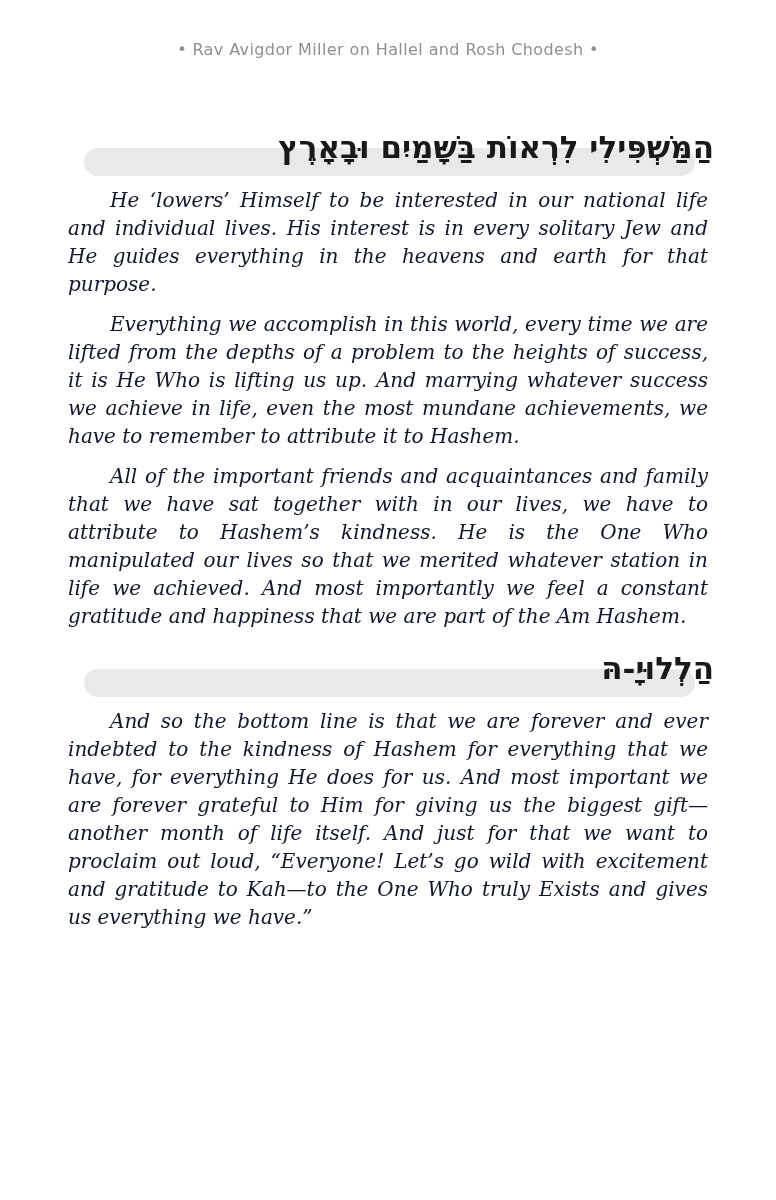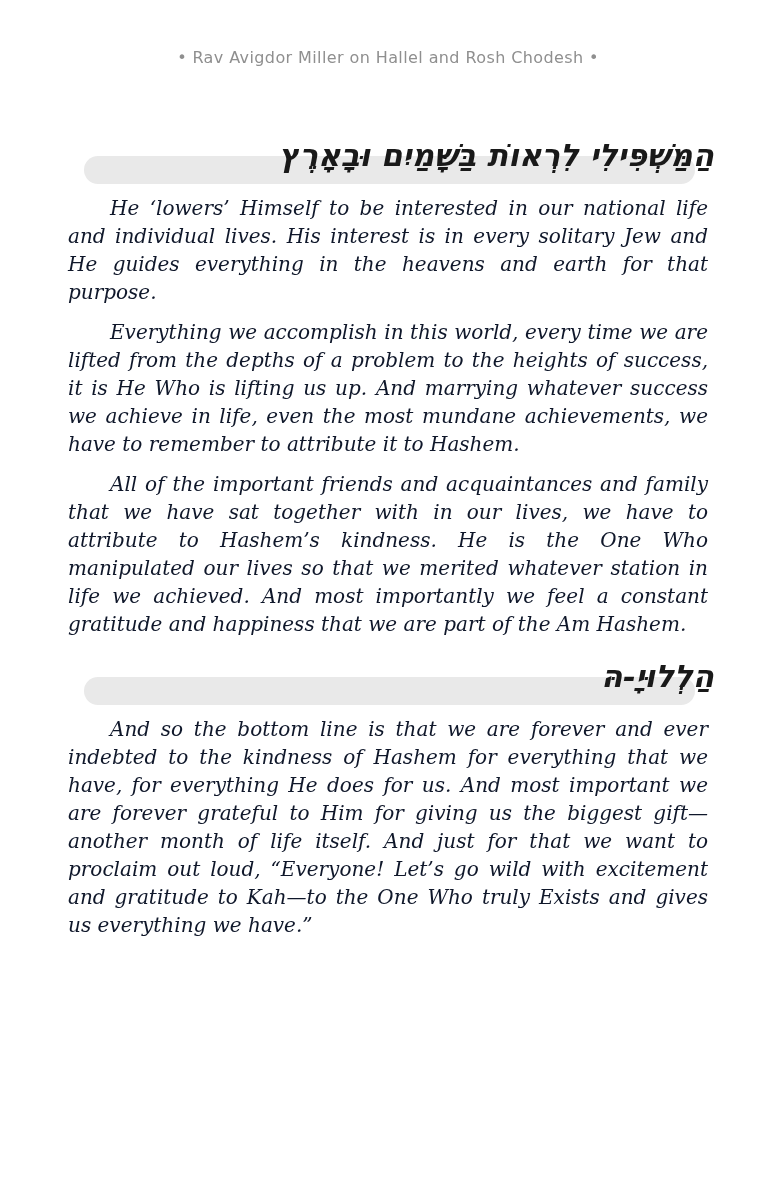--- a/index.html
+++ b/index.html
@@ -4,21 +4,21 @@
 <style>
   html, body {
     margin: 0;
     padding: 0;
     background: #ffffff;
   }
   .page {
     position: relative;
     width: 776px;
     height: 1071px;
-    margin: 8px auto;
+    margin: 0 auto;
     background: #ffffff;
     overflow: hidden;
   }
   .running-head {
     position: absolute;
     top: 40px;
     left: 0;
     right: 0;
     text-align: center;
     font-family: "DejaVu Sans", sans-serif;
@@ -54,21 +54,20 @@
     position: relative;
     z-index: 1;
     direction: rtl;
     text-align: right;
     margin-right: -6px;
     font-family: "DejaVu Serif", "DejaVu Sans", serif;
     font-weight: 700;
     font-size: 31px;
     line-height: 50px;
     color: #191919;
-    font-style: italic;
   }
   .body-paragraph {
     margin: 12px 0 0 0;
     font-family: "DejaVu Serif", serif;
     font-style: italic;
     font-size: 20px;
     line-height: 28px;
     text-align: justify;
     text-indent: 42px;
     color: #0f172a;

